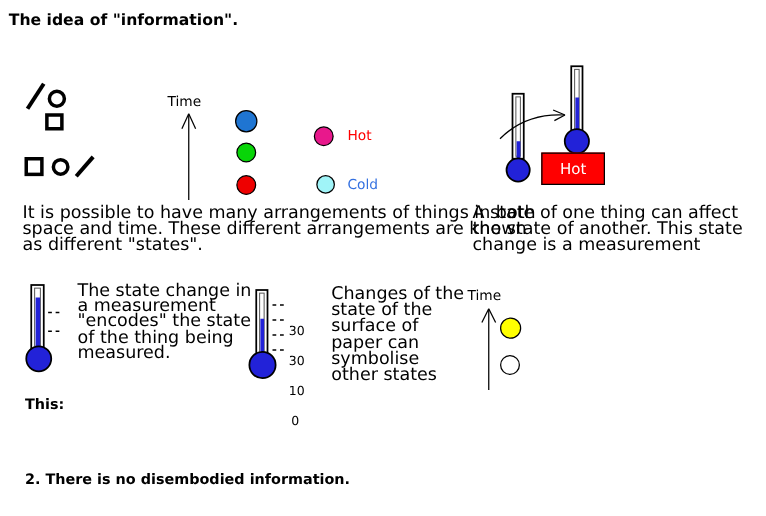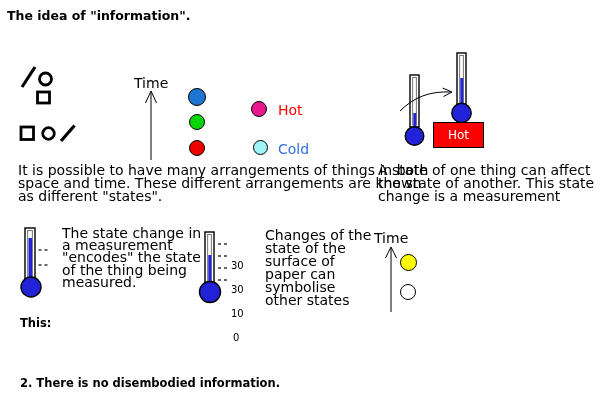--- a/index.html
+++ b/index.html
@@ -1,21 +1,21 @@
 <!DOCTYPE html>
 <html><head>
 <meta charset="utf-8">
 <style>
   html,body{margin:0;padding:0;background:#fff;}
   .canvas{position:relative;width:613px;height:413px;background:#ffffff;overflow:hidden;
           font-family:"DejaVu Sans", sans-serif;color:#000;}
   .abs{position:absolute;}
   .title{font-size:12.5px;font-weight:bold;white-space:pre;}
   .cap{font-size:14px;line-height:13px;white-space:pre-line;}
-  .lbl{font-size:14px;white-space:pre;}
+  .lbl{font-size:11px;white-space:pre;}
   .dot{position:absolute;border:1px solid #000;border-radius:50%;box-sizing:border-box;}
   .dot-blue{background:#1f75d2;}
   .dot-green{background:#08d508;}
   .dot-red{background:#ee0000;}
   .dot-hot{background:#e8188c;}
   .dot-cold{background:#a0f4f8;}
   .dot-yellow{background:#ffff00;}
   .dot-off{background:#ffffff;}
   .hot-text{color:#ff0000;}
   .cold-text{color:#3370e0;text-align:right;}

